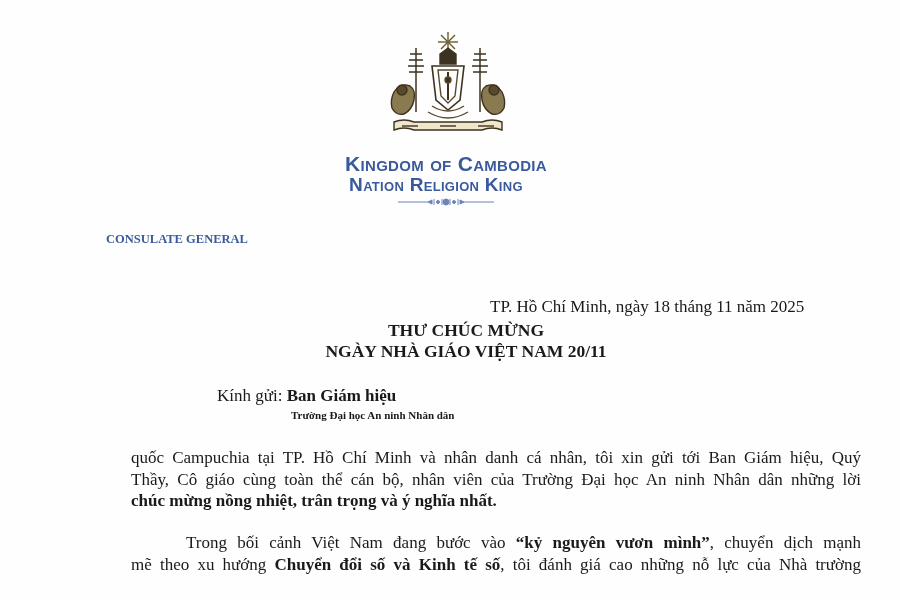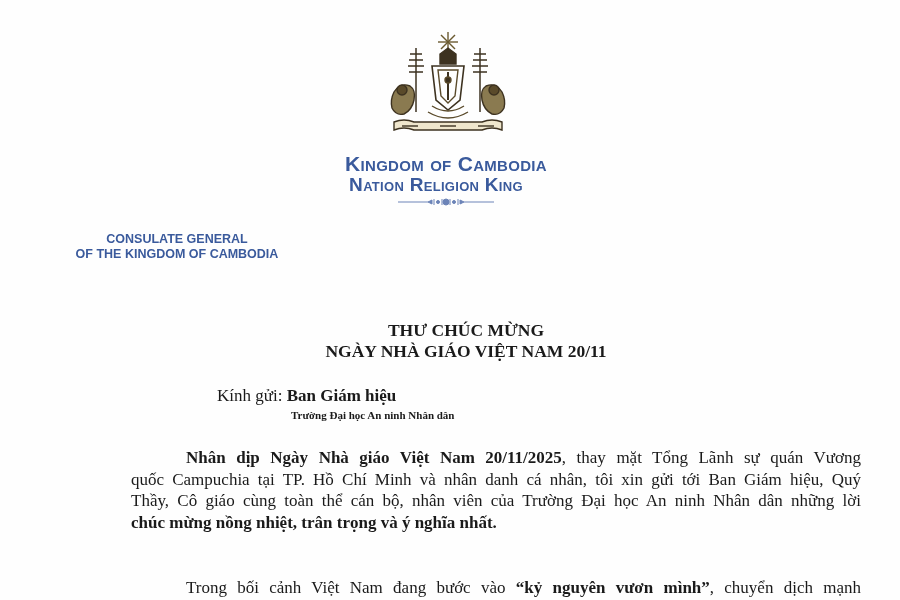--- a/index.html
+++ b/index.html
@@ -44,21 +44,21 @@
       top: 196px;
       width: 96px;
       height: 12px;
     }
     .consulate {
       position: absolute;
       left: 54px;
       top: 232px;
       width: 246px;
       text-align: center;
-      font-family: Liberation Sans, sans-serif;
+      font-family: Liberation Serif, serif;
       font-weight: bold;
       font-size: 12.5px;
       line-height: 15px;
       color: #3a5a9c;
     }
     .date-line {
       position: absolute;
       left: 490px;
       top: 297px;
       font-size: 17px;
@@ -101,21 +101,21 @@
     }
     .para .line {
       display: block;
       white-space: nowrap;
       text-align-last: justify;
     }
     .para .line.last { text-align-last: left; font-weight: bold; }
     .para .line.first { padding-left: 55px; }
     .para b { font-weight: bold; }
     .p1 { top: 447px; }
-    .p2 { top: 577px; }
+    .p2 { top: 532px; }
   </style>
 </head>
 <body>
 
 <div class="page">
 
   <svg class="emblem" viewBox="0 0 120 106">
     <g fill="none" stroke="#5a4a2a" stroke-width="1.4">
 
       <g stroke="#6b5a30">
@@ -167,36 +167,36 @@
       <circle cx="48" cy="6" r="3"></circle>
       <line x1="36" y1="3" x2="36" y2="9"></line>
       <line x1="60" y1="3" x2="60" y2="9"></line>
       <line x1="44" y1="3" x2="44" y2="9"></line>
       <line x1="52" y1="3" x2="52" y2="9"></line>
     </g>
   </svg>
 
   <div class="consulate">
     <div>CONSULATE GENERAL</div>
-    <div>OF THE KINGDOM OF CAMBODIA</div>
-  </div>
-
+  </div>
+
+  <div class="date-line">TP. Hồ Chí Minh, ngày 18 tháng 11 năm 2025</div>
 
   <div class="title t1">THƯ CHÚC MỪNG</div>
   <div class="title t2">NGÀY NHÀ GIÁO VIỆT NAM 20/11</div>
 
   <div class="salutation">
     <span>Kính gửi: </span><b>Ban Giám hiệu</b>
   </div>
   <div class="recipient2">Trường Đại học An ninh Nhân dân</div>
 
   <div class="para p1">
-    <span class="line first"><b>Nhân dịp Ngày Nhà giáo Việt Nam 20/11/2025</b><span>, thay mặt Tổng Lãnh sự quán Vương</span></span>
     <span class="line">quốc Campuchia tại TP. Hồ Chí Minh và nhân danh cá nhân, tôi xin gửi tới Ban Giám hiệu, Quý</span>
     <span class="line">Thầy, Cô giáo cùng toàn thể cán bộ, nhân viên của Trường Đại học An ninh Nhân dân những lời</span>
     <span class="line last">chúc mừng nồng nhiệt, trân trọng và ý nghĩa nhất.</span>
   </div>
 
   <div class="para p2">
     <span class="line first"><span>Trong bối cảnh Việt Nam đang bước vào </span><b>“kỷ nguyên vươn mình”</b><span>, chuyển dịch mạnh</span></span>
+    <span class="line"><span>mẽ theo xu hướng </span><b>Chuyển đổi số và Kinh tế số</b><span>, tôi đánh giá cao những nỗ lực của Nhà trường</span></span>
   </div>
 
 </div>
 
 </body></html>

